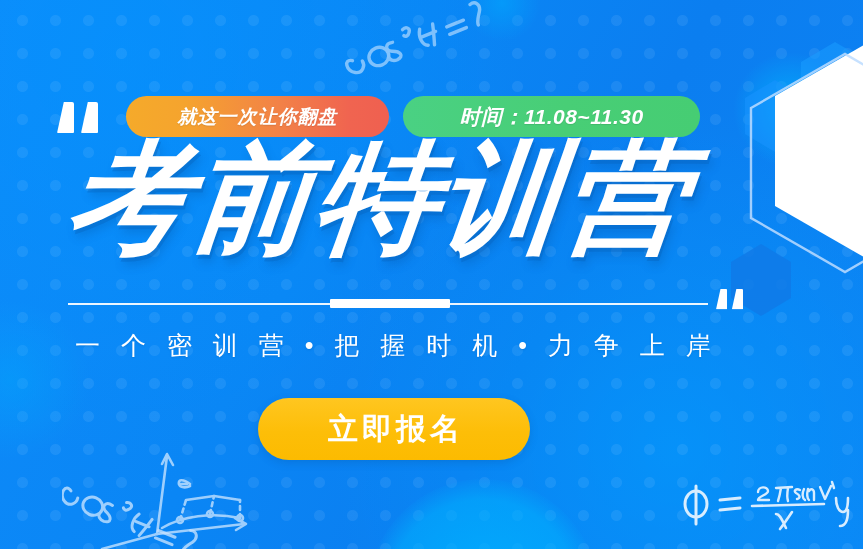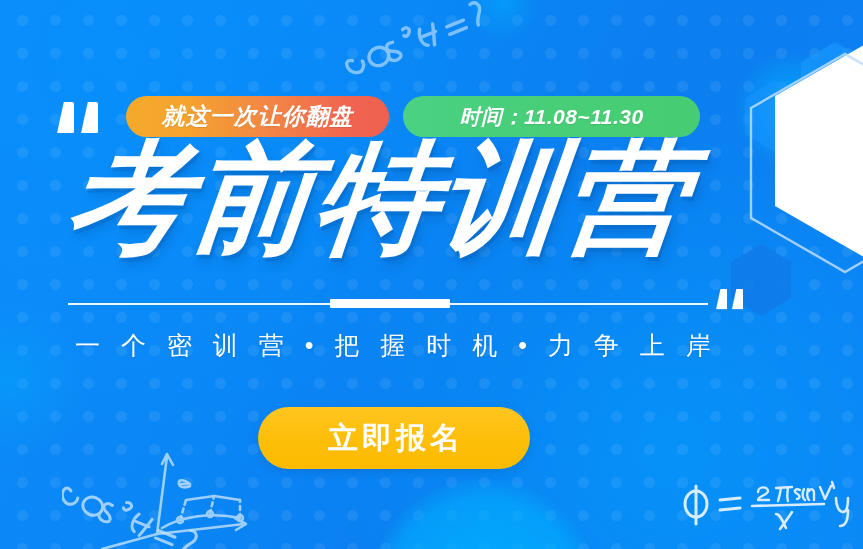--- a/index.html
+++ b/index.html
@@ -98,21 +98,21 @@
     justify-content: center;
     color: #ffffff;
     font-weight: bold;
     font-style: italic;
     letter-spacing: 1px;
     white-space: nowrap;
     text-shadow: 0 1px 1px rgba(0,0,0,0.10);
   }
   .badge-1 {
     width: 263px;
-    font-size: 23px;
+    font-size: 19px;
     background: linear-gradient(90deg, #f5aa2a 0%, #f5a42e 22%, #f28247 58%, #f06450 85%, #ef6050 100%);
   }
   .badge-2 {
     width: 297px;
     font-size: 21px;
     letter-spacing: 0.5px;
     background: linear-gradient(90deg, #4ad183 0%, #48ce76 55%, #46cd73 100%);
   }
 
   
@@ -184,21 +184,20 @@
     border-radius: 31px;
     background: linear-gradient(180deg, #ffc620 0%, #fdbe08 55%, #fcbb00 100%);
     color: #ffffff;
     font-family: inherit;
     font-size: 30px;
     font-weight: bold;
     letter-spacing: 4px;
     text-indent: 4px;
     cursor: pointer;
     box-shadow: 0 3px 9px rgba(0,60,130,0.18);
-    margin-top: 9px;
   }
 
   
   .math {
     position: absolute;
     pointer-events: none;
     opacity: 0.92;
   }
   .math-top { left: 330px; top: -8px; }
   .math-bl  { left: 62px;  top: 448px; }

